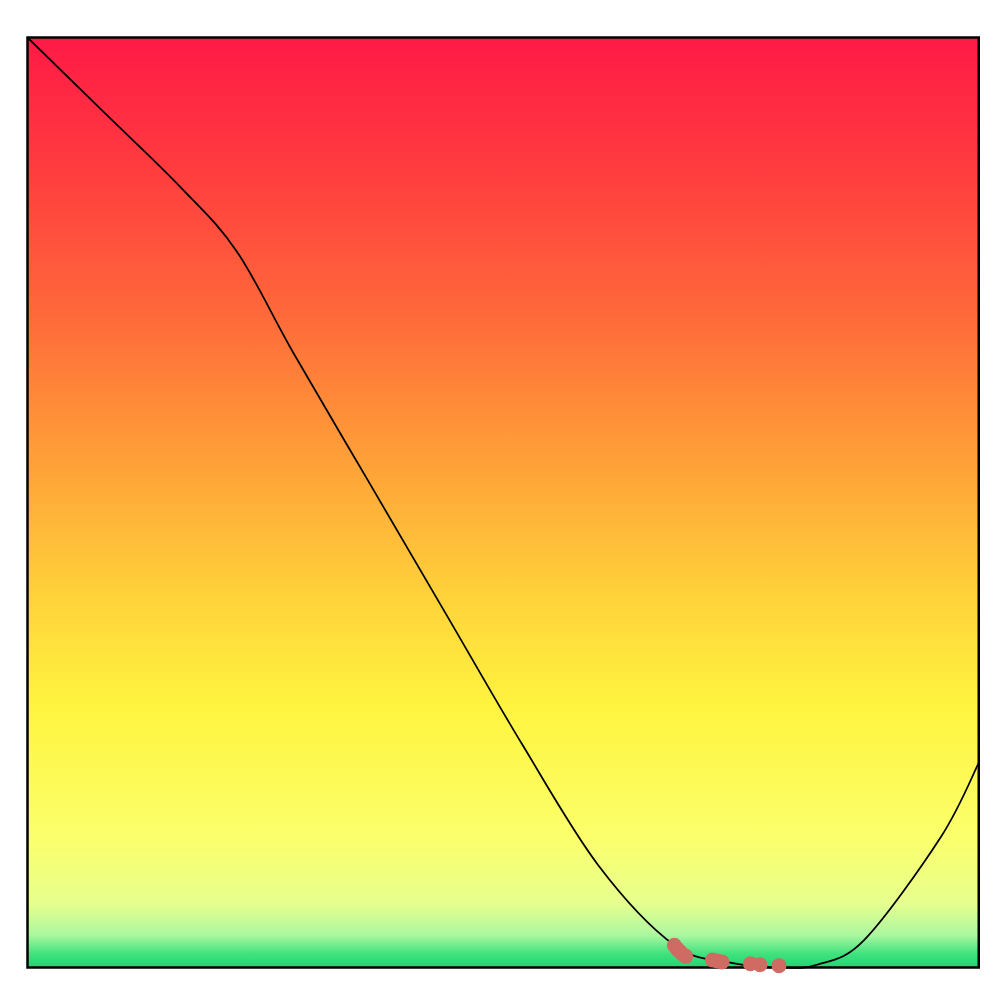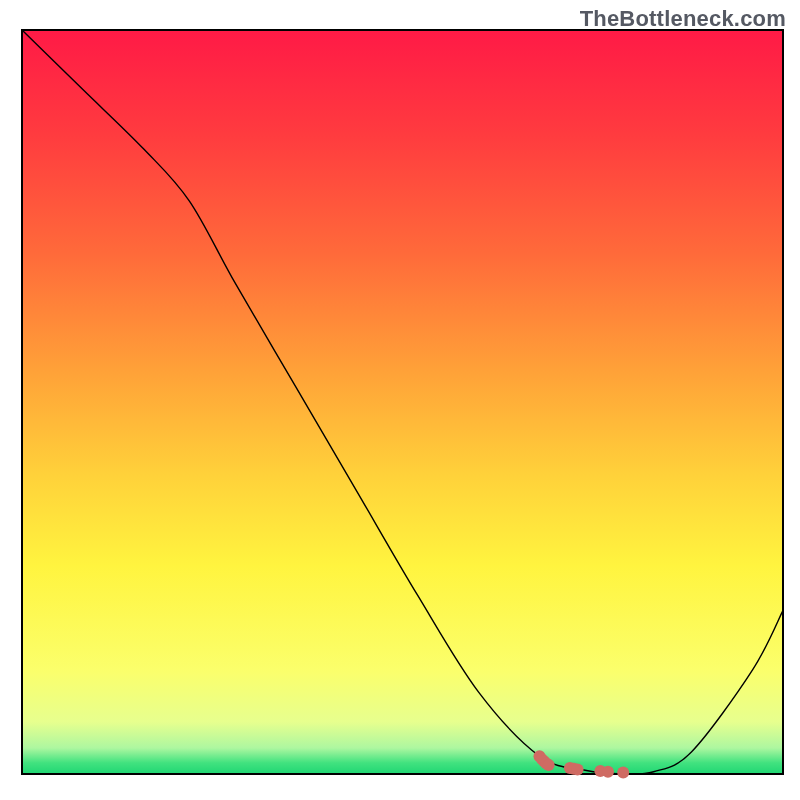--- a/index.html
+++ b/index.html
@@ -31,21 +31,20 @@
     left: 0;
     top: 0;
     width: 800px;
     height: 800px;
   }
 </style>
 </head>
 <body>
 
 <div class="stage">
-  <div class="watermark">TheBottleneck.com</div>
 
   <svg class="chart" viewBox="0 0 800 800">
     <defs>
       <linearGradient id="bg-grad" x1="0" y1="0" x2="0" y2="1">
           <stop offset="0%" stop-color="#ff1a46"></stop>
           <stop offset="14.000000000000002%" stop-color="#ff3b3f"></stop>
           <stop offset="30%" stop-color="#ff6a3a"></stop>
           <stop offset="46%" stop-color="#ffa238"></stop>
           <stop offset="60%" stop-color="#ffd23a"></stop>
           <stop offset="72%" stop-color="#fff43f"></stop>

